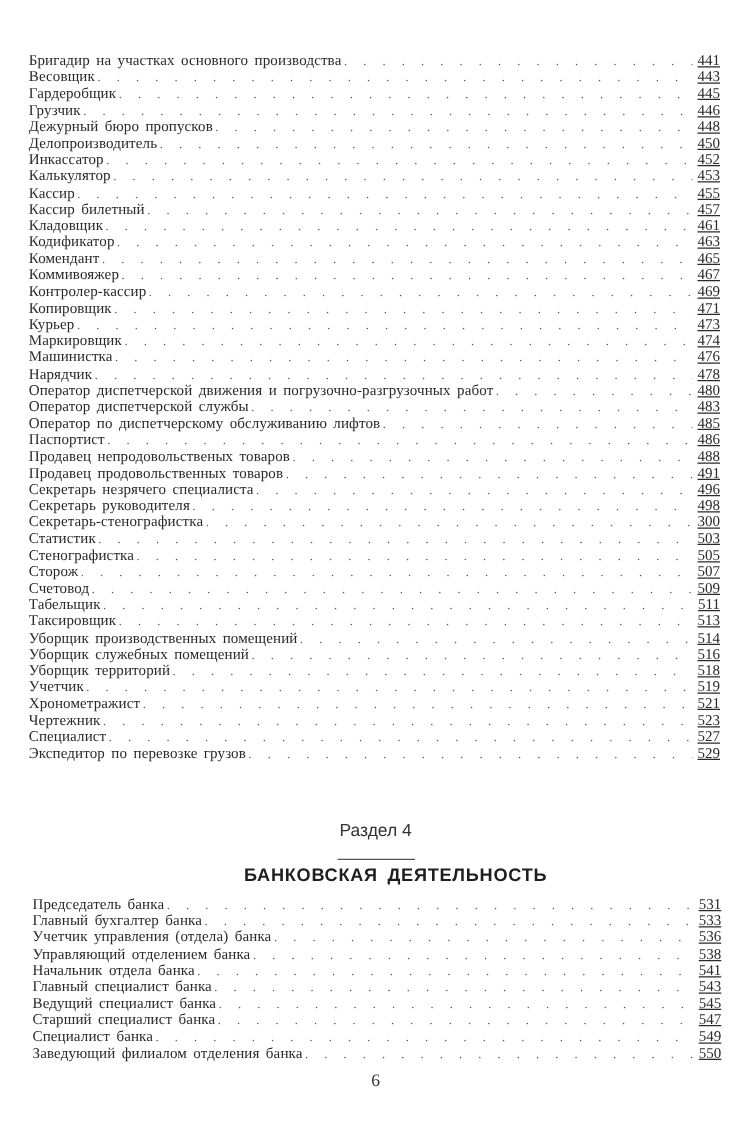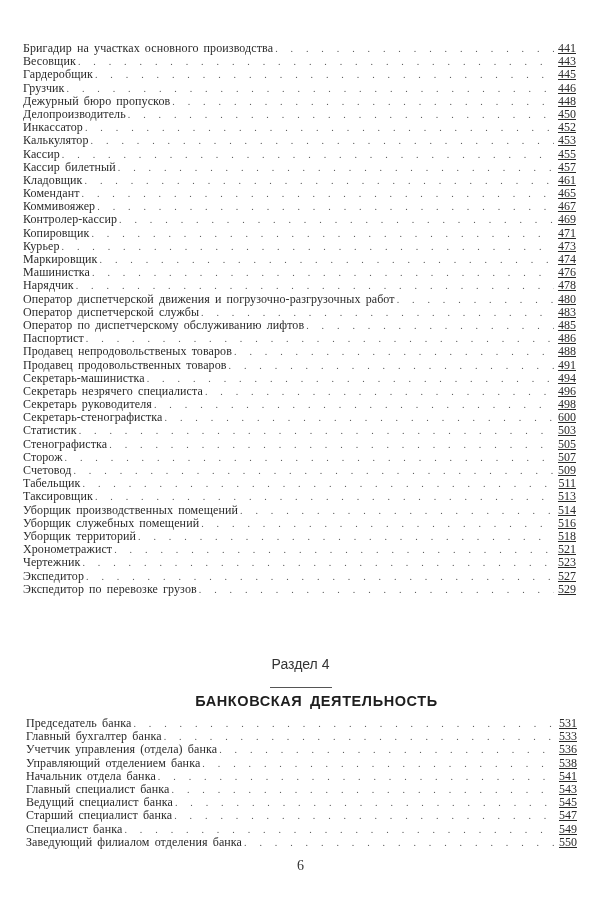--- a/index.html
+++ b/index.html
@@ -72,20 +72,25 @@
       <span class="label">Кассир билетный</span>
       <span class="leader"></span>
       <span class="page">457</span>
     </div>
     <div class="row">
       <span class="label">Кладовщик</span>
       <span class="leader"></span>
       <span class="page">461</span>
     </div>
     <div class="row">
+      <span class="label">Кодификатор</span>
+      <span class="leader"></span>
+      <span class="page">463</span>
+    </div>
+    <div class="row">
       <span class="label">Комендант</span>
       <span class="leader"></span>
       <span class="page">465</span>
     </div>
     <div class="row">
       <span class="label">Коммивояжер</span>
       <span class="leader"></span>
       <span class="page">467</span>
     </div>
     <div class="row">
@@ -142,38 +147,33 @@
       <span class="label">Продавец непродовольственых товаров</span>
       <span class="leader"></span>
       <span class="page">488</span>
     </div>
     <div class="row">
       <span class="label">Продавец продовольственных товаров</span>
       <span class="leader"></span>
       <span class="page">491</span>
     </div>
     <div class="row">
-      <span class="label">Секретарь-машинистка</span>
-      <span class="leader"></span>
-      <span class="page">494</span>
-    </div>
-    <div class="row">
       <span class="label">Секретарь незрячего специалиста</span>
       <span class="leader"></span>
       <span class="page">496</span>
     </div>
     <div class="row">
       <span class="label">Секретарь руководителя</span>
       <span class="leader"></span>
       <span class="page">498</span>
     </div>
     <div class="row">
       <span class="label">Секретарь-стенографистка</span>
       <span class="leader"></span>
-      <span class="page">600</span>
+      <span class="page">300</span>
     </div>
     <div class="row">
       <span class="label">Статистик</span>
       <span class="leader"></span>
       <span class="page">503</span>
     </div>
     <div class="row">
       <span class="label">Стенографистка</span>
       <span class="leader"></span>
       <span class="page">505</span>
@@ -207,31 +207,36 @@
       <span class="label">Уборщик служебных помещений</span>
       <span class="leader"></span>
       <span class="page">516</span>
     </div>
     <div class="row">
       <span class="label">Уборщик территорий</span>
       <span class="leader"></span>
       <span class="page">518</span>
     </div>
     <div class="row">
+      <span class="label">Учетчик</span>
+      <span class="leader"></span>
+      <span class="page">519</span>
+    </div>
+    <div class="row">
       <span class="label">Хронометражист</span>
       <span class="leader"></span>
       <span class="page">521</span>
     </div>
     <div class="row">
       <span class="label">Чертежник</span>
       <span class="leader"></span>
       <span class="page">523</span>
     </div>
     <div class="row">
-      <span class="label">Экспедитор</span>
+      <span class="label">Специалист</span>
       <span class="leader"></span>
       <span class="page">527</span>
     </div>
     <div class="row">
       <span class="label">Экспедитор по перевозке грузов</span>
       <span class="leader"></span>
       <span class="page">529</span>
     </div>
   </div>
 

